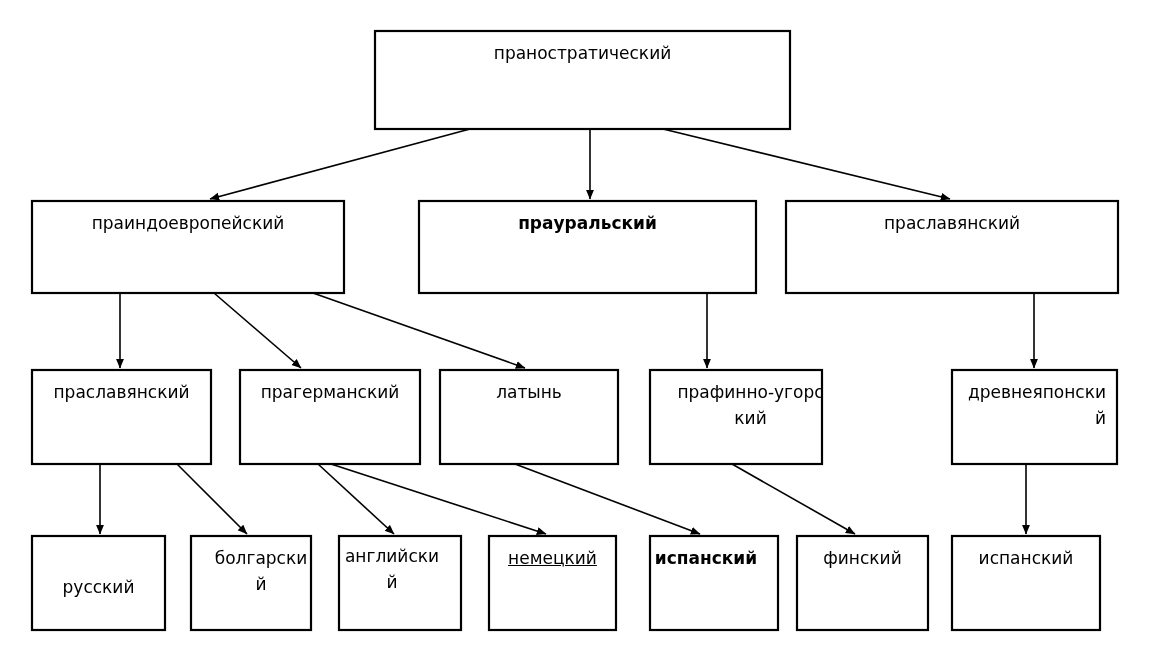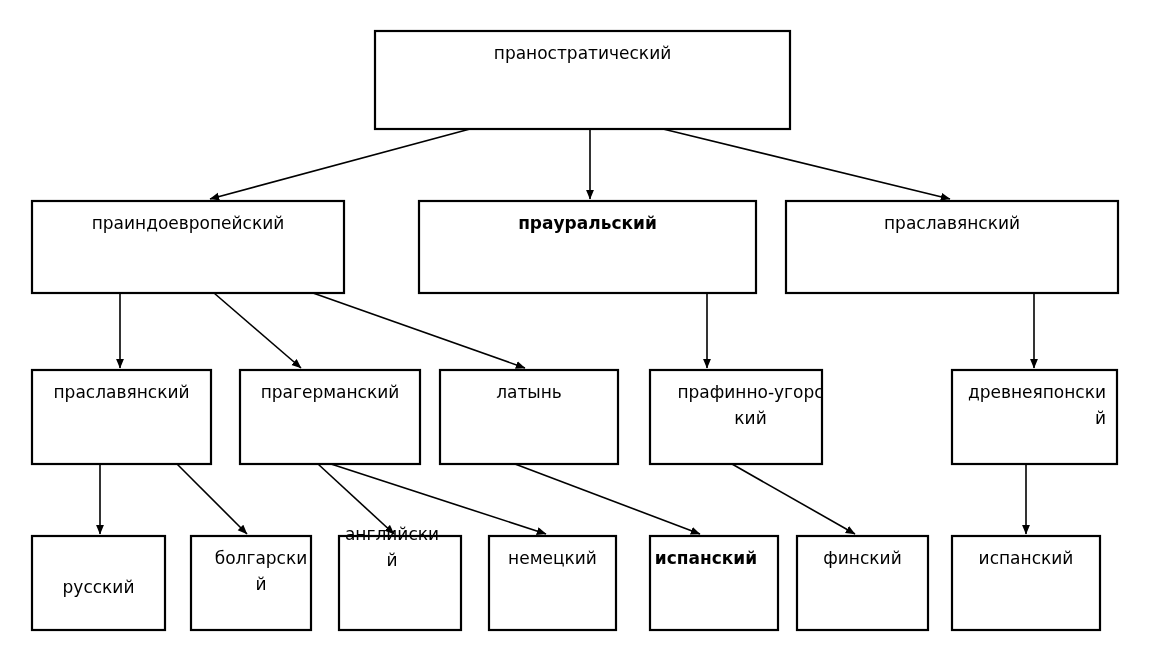--- a/index.html
+++ b/index.html
@@ -132,24 +132,24 @@
       </div>
       <div class="node-label" style="left: 952px; top: 370px; width: 165px; height: 94px; text-align: right;">
         <span style="max-width: 143px;">древнеяпонский</span>
       </div>
       <div class="node-label" style="left: 32px; top: 536px; width: 133px; height: 94px; justify-content: center;">
         <span style="max-width: 111px;">русский</span>
       </div>
       <div class="node-label" style="left: 191px; top: 536px; width: 140px; height: 94px;">
         <span style="max-width: 98px;">болгарский</span>
       </div>
-      <div class="node-label" style="left: 339px; top: 512px; width: 106px; height: 94px;">
+      <div class="node-label" style="left: 339px; top: 534px; width: 106px; height: 94px;">
         <span style="max-width: 100px;">английский</span>
       </div>
-      <div class="node-label" style="left: 489px; top: 536px; width: 127px; height: 94px;">
+      <div class="node-label" style="left: 489px; top: 536px; width: 127px; height: 94px; text-decoration: underline;">
         <span style="max-width: 105px;">немецкий</span>
       </div>
       <div class="node-label" style="left: 650px; top: 536px; width: 112px; height: 94px; font-weight: bold;">
         <span style="max-width: 106px;">испанский</span>
       </div>
       <div class="node-label" style="left: 797px; top: 536px; width: 131px; height: 94px;">
         <span style="max-width: 109px;">финский</span>
       </div>
       <div class="node-label" style="left: 952px; top: 536px; width: 148px; height: 94px;">
         <span style="max-width: 126px;">испанский</span>

